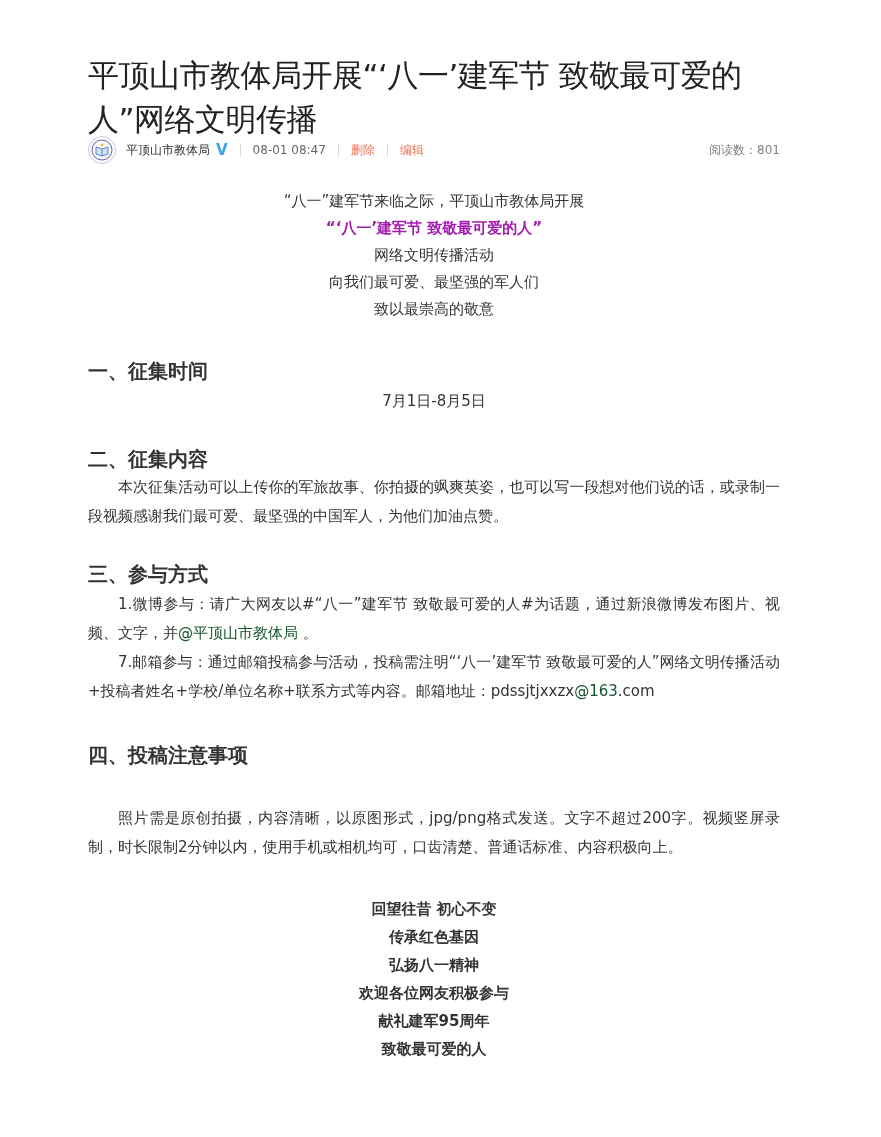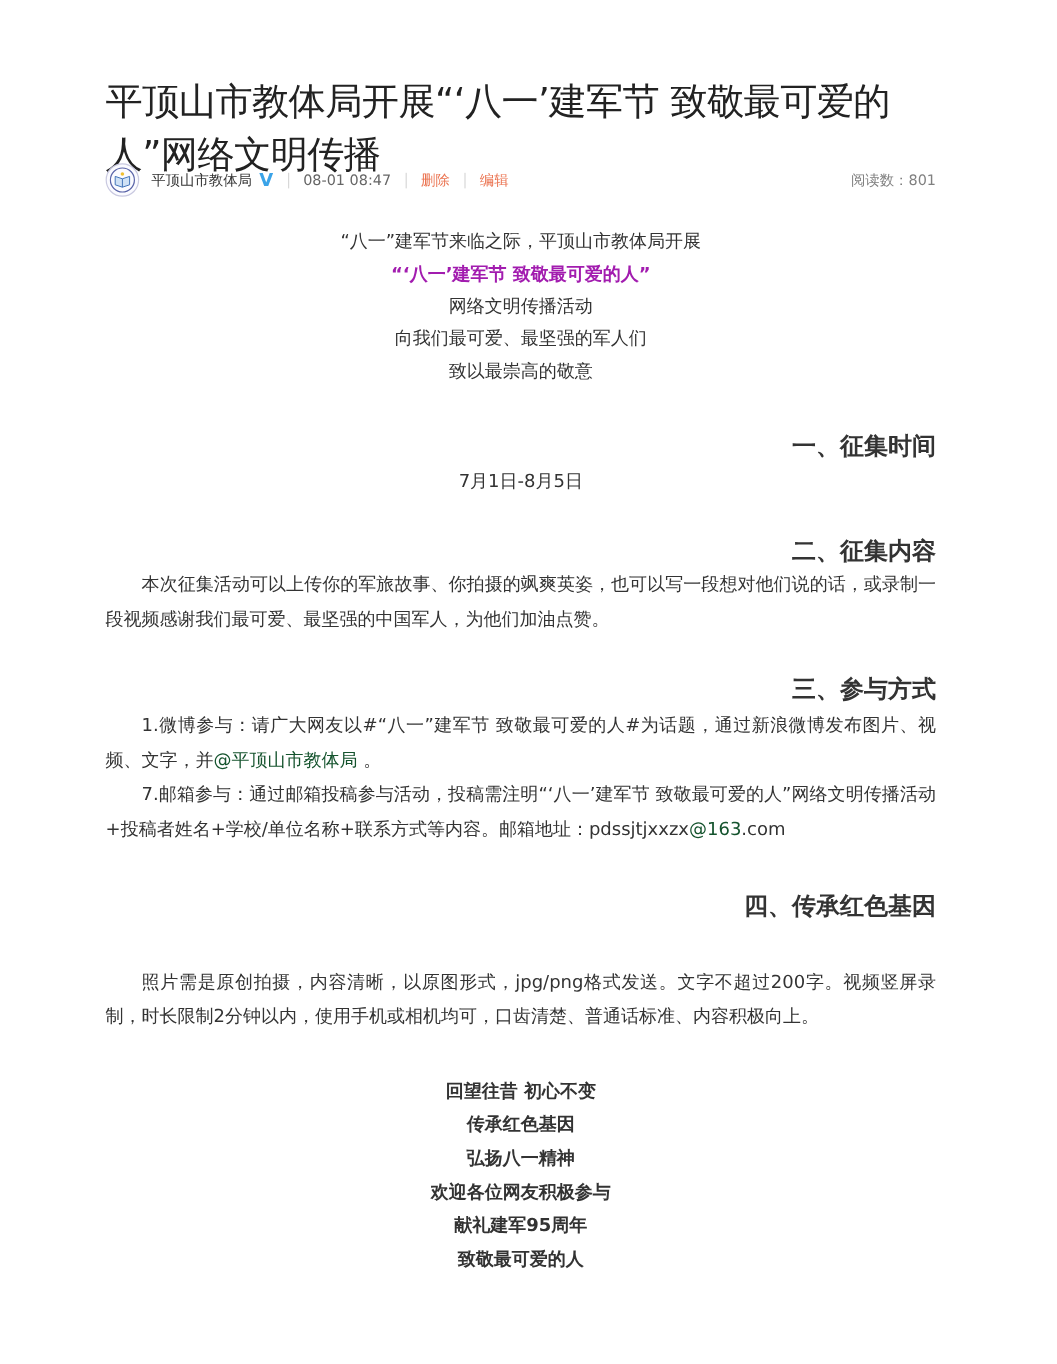--- a/index.html
+++ b/index.html
@@ -3,42 +3,42 @@
   <meta charset="utf-8">
   <style>
     html, body { margin: 0; padding: 0; background: #ffffff; }
     body {
       width: 881px; height: 1137px; position: relative; overflow: hidden;
       font-family: "DejaVu Sans", "Liberation Sans", sans-serif;
       color: #333333;
     }
     .article { position: absolute; left: 88px; top: 0; width: 692px; }
     .title {
-      position: absolute; left: 0; top: 42px; width: 700px;
+      position: absolute; left: 0; top: 32px; width: 700px;
       font-size: 31px; line-height: 44px; color: #222222; font-weight: normal;
       letter-spacing: -0.5px;
     }
     .meta { position: absolute; left: 0; top: 134px; width: 692px; height: 32px; display: flex; align-items: center; font-size: 12px; }
     .avatar {
       width: 28px; height: 28px; border-radius: 50%; border: 1px solid #c9c9e0;
       display: flex; align-items: center; justify-content: center; box-sizing: border-box;
       background: #fbfbff;
     }
     .avatar svg { width: 22px; height: 22px; }
     .author { margin-left: 10px; color: #333; font-size: 12px; }
     .vbadge { margin-left: 6px; color: #3aa3e8; font-weight: bold; font-size: 15px; font-family: "DejaVu Sans", sans-serif; }
     .sep { width: 1px; height: 13px; background: #d8d8d8; margin: 0 12px; }
     .time { color: #666; font-size: 12px; }
     .action { color: #eb7350; font-size: 12px; cursor: pointer; }
     .reads { margin-left: auto; color: #808080; font-size: 12px; }
     .body { position: absolute; left: 0; top: 188px; width: 692px; font-size: 15px; }
     .center { text-align: center; }
     .line { height: 27px; line-height: 27px; }
     .red { color: #a21caf; font-weight: bold; }
-    .h2 { font-weight: bold; font-size: 20px; color: #333; text-align: right; }
+    .h2 { font-weight: bold; font-size: 20px; color: #333; text-align: left; }
     .para { text-indent: 30px; line-height: 29px; text-align: justify; }
     .link { color: #14532d; }
     .bold { font-weight: bold; }
   </style>
 </head>
 <body>
 
 <div class="article">
   <h1 class="title">平顶山市教体局开展“‘八一’建军节 致敬最可爱的人”网络文明传播</h1>
 
@@ -78,21 +78,21 @@
     <div class="para" style="margin-top:-1px;">本次征集活动可以上传你的军旅故事、你拍摄的飒爽英姿，也可以写一段想对他们说的话，或录制一段视频感谢我们最可爱、最坚强的中国军人，为他们加油点赞。</div>
 
     <div class="h2" style="margin-top:28px;line-height:30px;">三、参与方式</div>
     <div class="para" style="margin-top:1px;">
       <span>1.微博参与：请广大网友以#“八一”建军节 致敬最可爱的人#为话题，通过新浪微博发布图片、视频、文字，并</span><span class="link">@平顶山市教体局</span><span> 。</span>
     </div>
     <div class="para">
       <span>7.邮箱参与：通过邮箱投稿参与活动，投稿需注明“‘八一’建军节 致敬最可爱的人”网络文明传播活动+投稿者姓名+学校/单位名称+联系方式等内容。邮箱地址：pdssjtjxxzx</span><span class="link">@163</span><span>.com</span>
     </div>
 
-    <div class="h2" style="margin-top:34px;line-height:30px;">四、传承红色基因</div>
+    <div class="h2" style="margin-top:34px;line-height:30px;">四、投稿注意事项</div>
     <div class="para" style="margin-top:34px;">照片需是原创拍摄，内容清晰，以原图形式，jpg/png格式发送。文字不超过200字。视频竖屏录制，时长限制2分钟以内，使用手机或相机均可，口齿清楚、普通话标准、内容积极向上。</div>
 
     <div class="center bold" style="margin-top:33px;">
       <div class="line" style="height:28px;line-height:28px;">回望往昔 初心不变</div>
       <div class="line" style="height:28px;line-height:28px;">传承红色基因</div>
       <div class="line" style="height:28px;line-height:28px;">弘扬八一精神</div>
       <div class="line" style="height:28px;line-height:28px;">欢迎各位网友积极参与</div>
       <div class="line" style="height:28px;line-height:28px;">献礼建军95周年</div>
       <div class="line" style="height:28px;line-height:28px;">致敬最可爱的人</div>
     </div>

